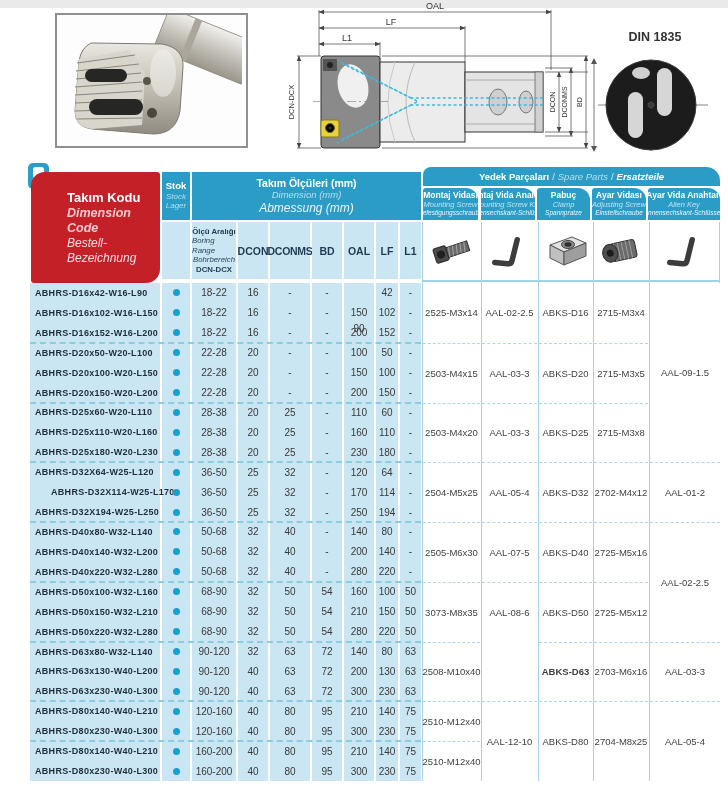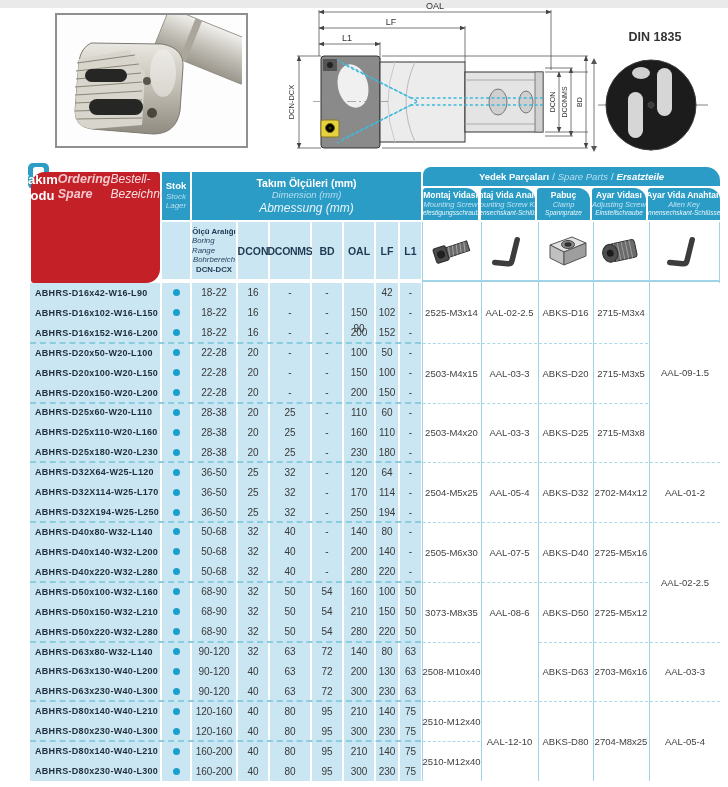--- a/index.html
+++ b/index.html
@@ -10,22 +10,22 @@
   
   #photo-box{position:absolute;left:55px;top:13px;width:189px;height:131px;border:2px solid #8f8f8f;background:#fdfdfd;}
   #drawing{position:absolute;left:283px;top:2px;}
   #din{position:absolute;left:588px;top:30px;width:140px;height:132px;}
   #din-label{position:absolute;left:0;top:0;width:134px;text-align:center;font-size:12.5px;font-weight:600;color:#333;}
 
   
   #bookmark{position:absolute;left:28px;top:163px;width:21px;height:26px;background:#2d9dc6;border-radius:5px;}
   #bookmark .inner{position:absolute;left:5px;top:4px;width:11px;height:11px;background:#fff;border-radius:2.5px;}
   #red-box{position:absolute;left:31px;top:172px;width:129px;height:111px;background:#c32028;
-           border-radius:14px 3px 14px 3px;display:flex;flex-direction:row;justify-content:center;
-           padding-left:10px;box-sizing:border-box;line-height:1.22;}
+           border-radius:14px 3px 14px 3px;display:flex;flex-direction:column;justify-content:center;
+           padding-left:36px;box-sizing:border-box;line-height:1.22;}
   .red-l1{font-weight:700;font-size:13px;color:#fff;}
   .red-l2{font-weight:700;font-style:italic;font-size:12.5px;color:#f3c9cd;}
   .red-l3{font-style:italic;font-size:12px;color:#f7dcde;}
 
   .teal{background:#2b9cc6;}
   #stok-head{position:absolute;left:162px;top:172px;width:28px;height:48px;display:flex;flex-direction:column;
              align-items:center;justify-content:center;line-height:1.15;}
   #stok-head .h1{font-weight:700;font-size:9.5px;color:#fff;}
   #stok-head .h2,#stok-head .h3{font-style:italic;font-size:8px;color:#b9dff0;}
   #dim-head{position:absolute;left:192px;top:172px;width:229px;height:48px;display:flex;flex-direction:column;
@@ -201,21 +201,21 @@
       <circle cx="63" cy="57" r="3" fill="#3a3a3a" stroke="#666" stroke-dasharray="1 1"></circle>
     </svg>
   </div>
 
   <div id="bookmark">
       <div class="inner"></div>
     </div>
 
   <div id="red-box">
     <div class="red-l1">Takım Kodu</div>
-    <div class="red-l2">Ordering Spare</div>
+    <div class="red-l2">Dimension Code</div>
     <div class="red-l3">Bestell-Bezeichnung</div>
   </div>
 
   <div id="stok-head" class="teal">
     <div class="h1">Stok</div>
     <div class="h2">Stock</div>
     <div class="h3">Lager</div>
   </div>
 
   <div id="dim-head" class="teal">
@@ -445,21 +445,21 @@
       <div class="cell" style="left: 132px; width: 28px; top: 179.28px; height: 19.92px;">
         <span class="dot"></span>
       </div>
       <div class="cell" style="left: 162px; width: 44px; top: 179.28px; height: 19.92px;">36-50</div>
       <div class="cell" style="left: 208px; width: 30px; top: 179.28px; height: 19.92px;">25</div>
       <div class="cell" style="left: 240px; width: 40px; top: 179.28px; height: 19.92px;">32</div>
       <div class="cell" style="left: 282px; width: 30px; top: 179.28px; height: 19.92px;">-</div>
       <div class="cell" style="left: 314px; width: 30px; top: 179.28px; height: 19.92px;">120</div>
       <div class="cell" style="left: 346px; width: 22px; top: 179.28px; height: 19.92px;">64</div>
       <div class="cell" style="left: 370px; width: 21px; top: 179.28px; height: 19.92px;">-</div>
-      <div class="cell codecell" style="left: 0px; width: 130px; top: 199.2px; height: 19.92px;">ABHRS-D32X114-W25-L170</div>
+      <div class="cell codecell" style="left: 16px; width: 130px; top: 199.2px; height: 19.92px;">ABHRS-D32X114-W25-L170</div>
       <div class="cell" style="left: 132px; width: 28px; top: 199.2px; height: 19.92px;">
         <span class="dot"></span>
       </div>
       <div class="cell" style="left: 162px; width: 44px; top: 199.2px; height: 19.92px;">36-50</div>
       <div class="cell" style="left: 208px; width: 30px; top: 199.2px; height: 19.92px;">25</div>
       <div class="cell" style="left: 240px; width: 40px; top: 199.2px; height: 19.92px;">32</div>
       <div class="cell" style="left: 282px; width: 30px; top: 199.2px; height: 19.92px;">-</div>
       <div class="cell" style="left: 314px; width: 30px; top: 199.2px; height: 19.92px;">170</div>
       <div class="cell" style="left: 346px; width: 22px; top: 199.2px; height: 19.92px;">114</div>
       <div class="cell" style="left: 370px; width: 21px; top: 199.2px; height: 19.92px;">-</div>
@@ -640,21 +640,21 @@
       <div class="sparecell dash" style="left: 452px; width: 55px; top: 179.28px; height: 59.76px;">AAL-05-4</div>
       <div class="sparecell dash" style="left: 452px; width: 55px; top: 239.04px; height: 59.76px;">AAL-07-5</div>
       <div class="sparecell dash" style="left: 452px; width: 55px; top: 298.8px; height: 59.76px;">AAL-08-6</div>
       <div class="sparecell dash" style="left: 452px; width: 55px; top: 418.32px; height: 79.68px;">AAL-12-10</div>
       <div class="sparecell" style="left: 509px; width: 53px; top: 0px; height: 59.76px;">ABKS-D16</div>
       <div class="sparecell dash" style="left: 509px; width: 53px; top: 59.76px; height: 59.76px;">ABKS-D20</div>
       <div class="sparecell dash" style="left: 509px; width: 53px; top: 119.52px; height: 59.76px;">ABKS-D25</div>
       <div class="sparecell dash" style="left: 509px; width: 53px; top: 179.28px; height: 59.76px;">ABKS-D32</div>
       <div class="sparecell dash" style="left: 509px; width: 53px; top: 239.04px; height: 59.76px;">ABKS-D40</div>
       <div class="sparecell dash" style="left: 509px; width: 53px; top: 298.8px; height: 59.76px;">ABKS-D50</div>
-      <div class="sparecell dash" style="left: 509px; width: 53px; top: 358.56px; height: 59.76px;">ABKS-D63</div>
+      <div class="sparecell dash" style="left: 509px; width: 53px; top: 358.56px; height: 59.76px; font-weight: bold;">ABKS-D63</div>
       <div class="sparecell dash" style="left: 509px; width: 53px; top: 418.32px; height: 79.68px;">ABKS-D80</div>
       <div class="sparecell" style="left: 564px; width: 54px; top: 0px; height: 59.76px;">2715-M3x4</div>
       <div class="sparecell dash" style="left: 564px; width: 54px; top: 59.76px; height: 59.76px;">2715-M3x5</div>
       <div class="sparecell dash" style="left: 564px; width: 54px; top: 119.52px; height: 59.76px;">2715-M3x8</div>
       <div class="sparecell dash" style="left: 564px; width: 54px; top: 179.28px; height: 59.76px;">2702-M4x12</div>
       <div class="sparecell dash" style="left: 564px; width: 54px; top: 239.04px; height: 59.76px;">2725-M5x16</div>
       <div class="sparecell dash" style="left: 564px; width: 54px; top: 298.8px; height: 59.76px;">2725-M5x12</div>
       <div class="sparecell dash" style="left: 564px; width: 54px; top: 358.56px; height: 59.76px;">2703-M6x16</div>
       <div class="sparecell dash" style="left: 564px; width: 54px; top: 418.32px; height: 79.68px;">2704-M8x25</div>
       <div class="sparecell" style="left: 620px; width: 70px; top: 0px; height: 179.28px;">AAL-09-1.5</div>

